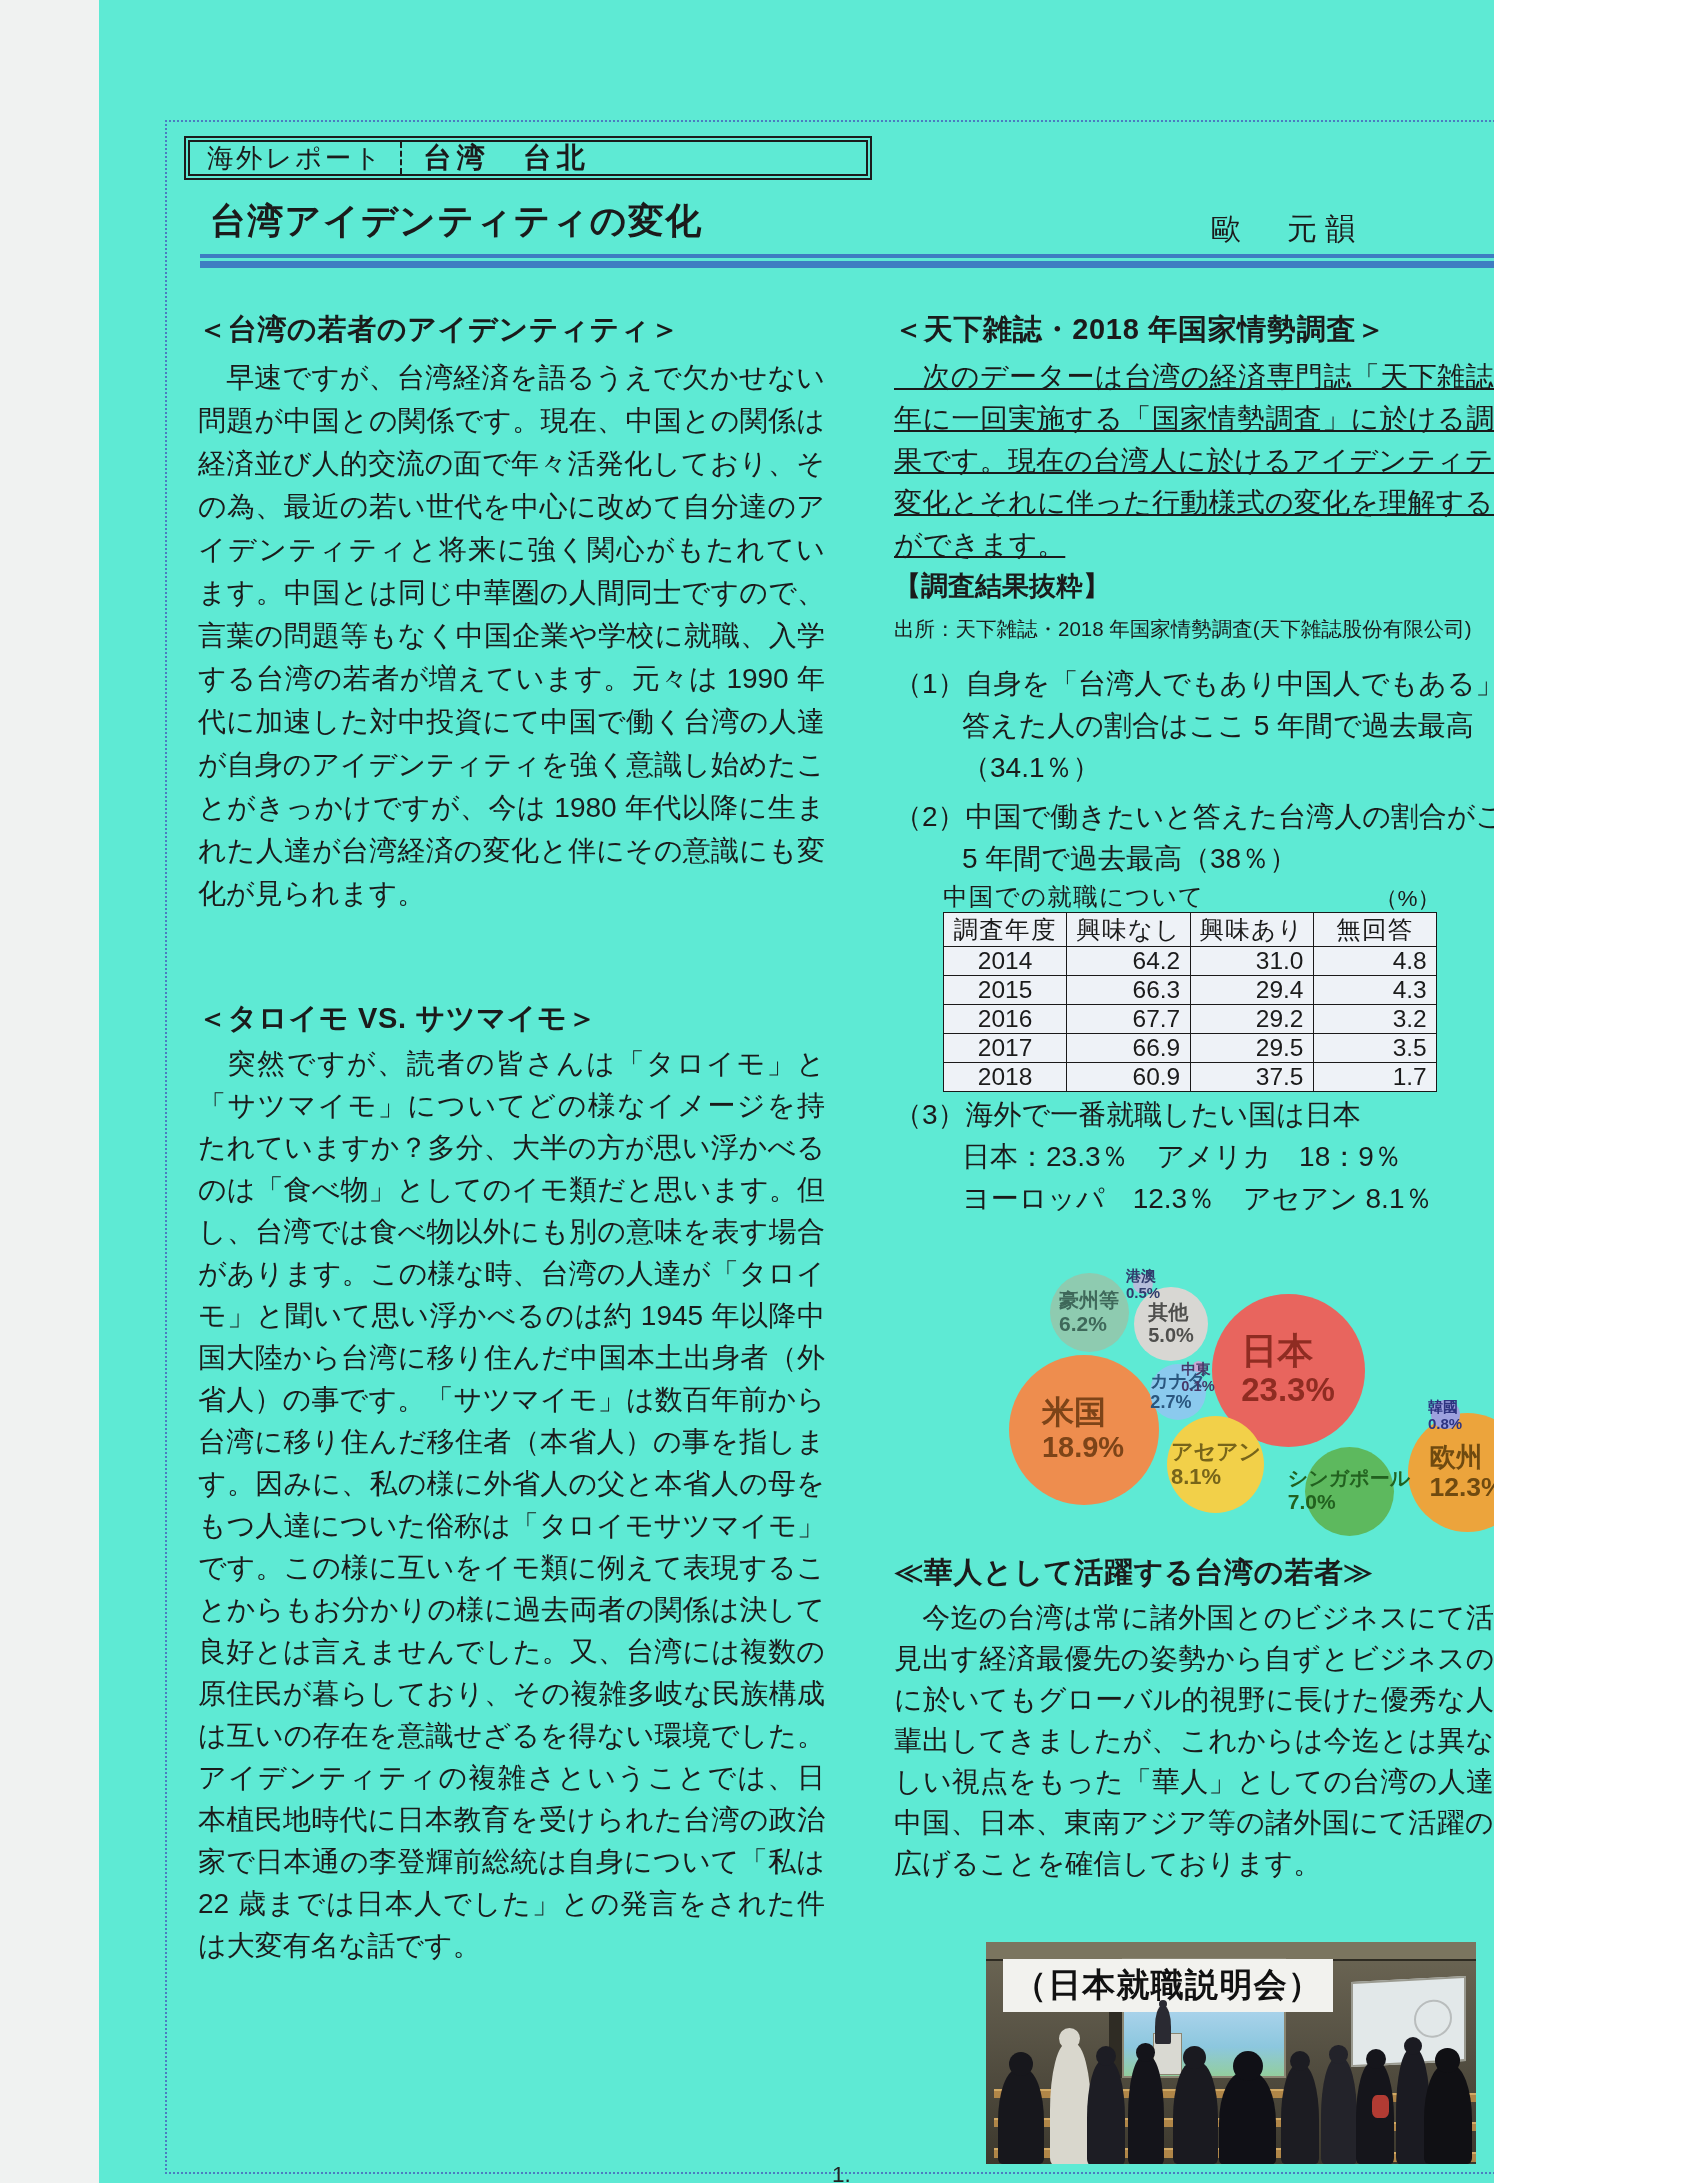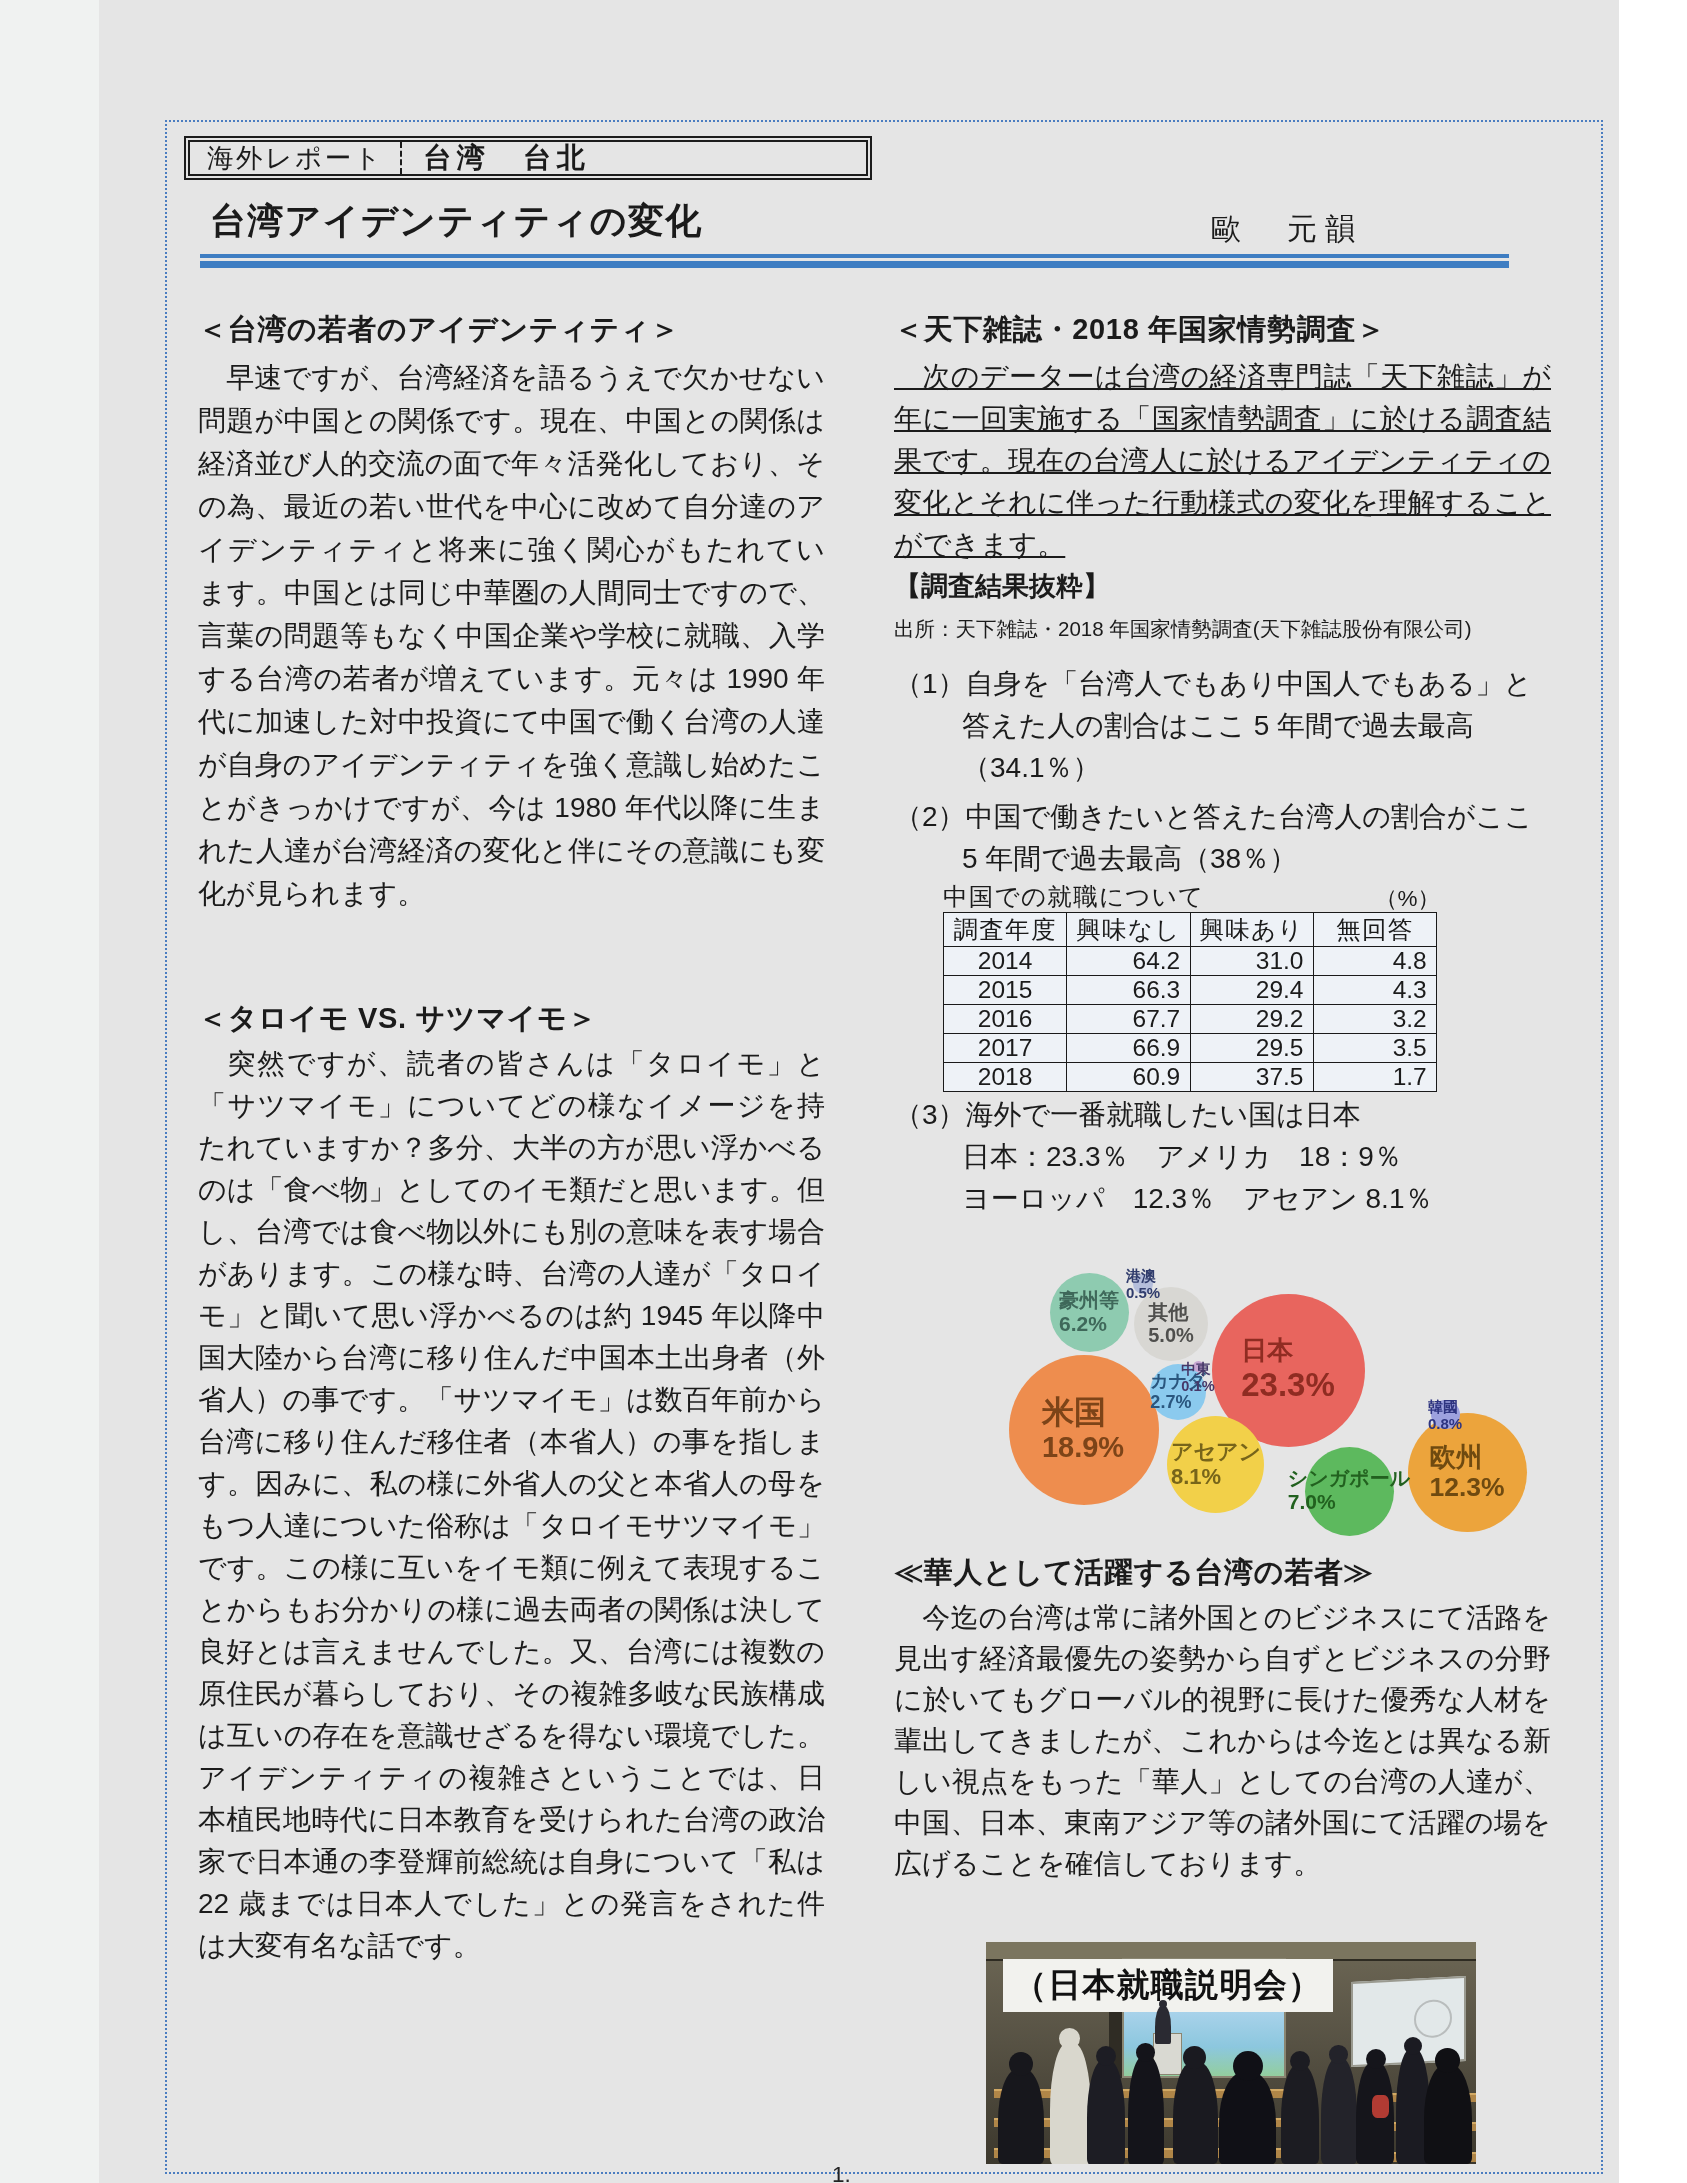--- a/index.html
+++ b/index.html
@@ -1,18 +1,18 @@
 <!DOCTYPE html>
 <html style="font-size:10.6px"><head>
 <meta charset="utf-8">
 <style>
   html,body { margin:0; padding:0; }
   .page {
-    position:relative; width:1619px; height:2183px;
-    background:#e5e5e5; overflow:hidden;
+    position:relative; width:1494px; height:2183px;
+    background:#5eead4; overflow:hidden;
     font-family:"Liberation Sans", sans-serif; color:#1b1b1b;
   }
   .abs { position:absolute; }
   .scan-edge { left:0; top:0; width:99px; height:2183px; background:#f0f2f1; }
   .frame { left:165px; top:120px; width:1434px; height:2050px; border:2px dotted #4b7dc0; }
 
   .tagbox {
     left:184px; top:136px; width:688px; height:44px; box-sizing:border-box;
     border:6px double #1c1c1c; display:flex; align-items:center; background:transparent;
   }
@@ -163,21 +163,21 @@
 
   <div class="abs r-item3">
     <div class="lead"><span>（3）</span><span>海外で一番就職したい国は日本</span></div>
     <div class="det">日本：23.3％　アメリカ　18：9％</div>
     <div class="det">ヨーロッパ　12.3％　アセアン 8.1％</div>
   </div>
 
   <div class="abs chart" id="bubble-chart">
       <div class="bubble" style="left: 253px; top: 40px; width: 153px; height: 153px; background: rgb(232, 101, 94);"></div>
       <div class="blabel" style="left: 329px; top: 116px; color: rgb(143, 44, 34);">
-        <div style="font-size:26px">日本</div>
+        <div style="font-size:36px">日本</div>
         <div style="font-size:33px">23.3%</div>
       </div>
       <div class="bubble" style="left: 50px; top: 101px; width: 150px; height: 150px; background: rgb(238, 141, 78);"></div>
       <div class="blabel" style="left: 124px; top: 175px; color: rgb(125, 68, 24);">
         <div style="font-size:32px">米国</div>
         <div style="font-size:29px">18.9%</div>
       </div>
       <div class="bubble" style="left: 449px; top: 159px; width: 119px; height: 119px; background: rgb(236, 164, 60);"></div>
       <div class="blabel" style="left: 508px; top: 218px; color: rgb(111, 74, 16);">
         <div style="font-size:26.5px">欧州</div>

